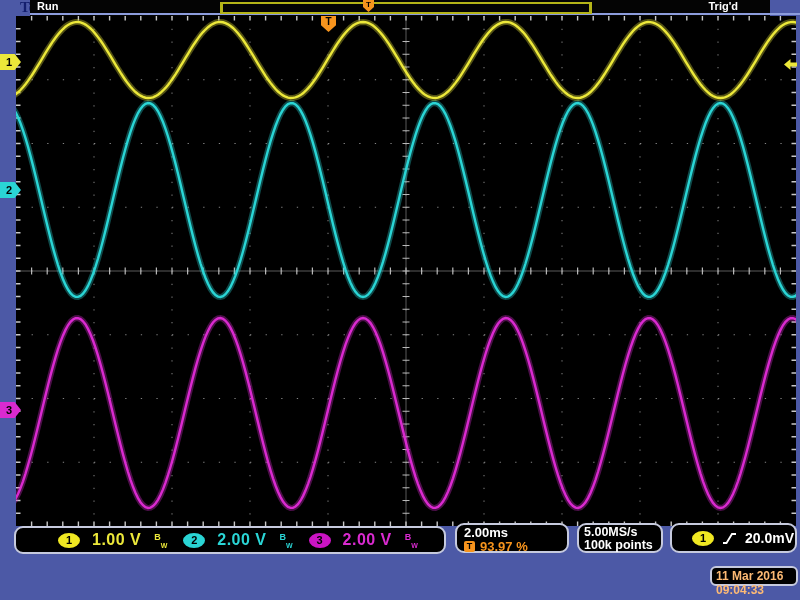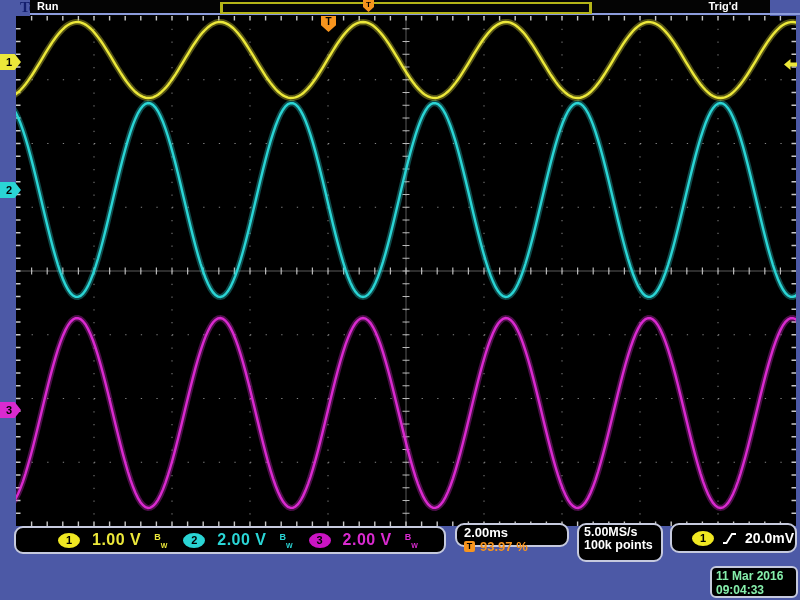--- a/index.html
+++ b/index.html
@@ -43,35 +43,35 @@
           padding-left:42px;}
   .badge{display:inline-block;width:22px;height:15px;border-radius:50%;color:#000;
          font-size:11px;font-weight:bold;text-align:center;line-height:15px;flex:none;}
   .bg1{background:#f0e822;} .bg2{background:#2ad5d5;} .bg3{background:#cc14c4;}
   .c1{color:#ece83a;} .c2{color:#2ad5d5;} .c3{color:#da2ad0;}
   .scale{font-size:16px;font-weight:bold;margin:0 13px 0 12px;letter-spacing:.5px;}
   .bw{position:relative;width:13px;height:15px;margin-right:16px;flex:none;}
   .bw .b{position:absolute;top:-1px;left:0;font-size:9px;font-weight:bold;}
   .bw .w{position:absolute;bottom:-1px;right:0;font-size:7px;font-weight:bold;}
 
-  #h-box{left:455px;top:523px;width:114px;height:24px;padding:1px 7px;}
+  #h-box{left:455px;top:523px;width:114px;height:30px;padding:1px 7px;}
   #time-div{color:#fff;font-size:13px;font-weight:bold;line-height:14px;}
   #trig-pos-row{display:flex;align-items:center;gap:5px;}
   #tsq{width:11px;height:11px;background:#f7941d;border-radius:2px;color:#000;
        font-size:9px;font-weight:bold;text-align:center;line-height:11px;}
   #trig-pos{color:#f7941d;font-size:13px;font-weight:bold;line-height:13px;}
 
-  #acq-box{left:577px;top:523px;width:86px;height:39px;padding:1px 5px;color:#fff;
+  #acq-box{left:577px;top:523px;width:86px;height:30px;padding:1px 5px;color:#fff;
            font-size:12.5px;font-weight:bold;line-height:13px;}
 
   #trig-box{left:670px;top:523px;width:127px;height:30px;display:flex;align-items:center;
             padding-left:20px;gap:8px;}
   #trig-level{color:#fff;font-size:14px;font-weight:bold;}
 
-  #dt-box{left:710px;top:566px;width:88px;height:32px;padding:1px 4px;color:#86efac;
+  #dt-box{left:710px;top:566px;width:88px;height:20px;padding:1px 4px;color:#fdba74;
           font-size:12px;font-weight:bold;line-height:14px;border-radius:6px;}
 </style>
 </head>
 <body>
 
 <div class="abs" id="tek-logo">Tek</div>
 <div class="abs" id="topstrip">
   <span class="abs" id="run-status">Run</span>
   <span class="abs" id="trig-status">Trig'd</span>
 </div>

